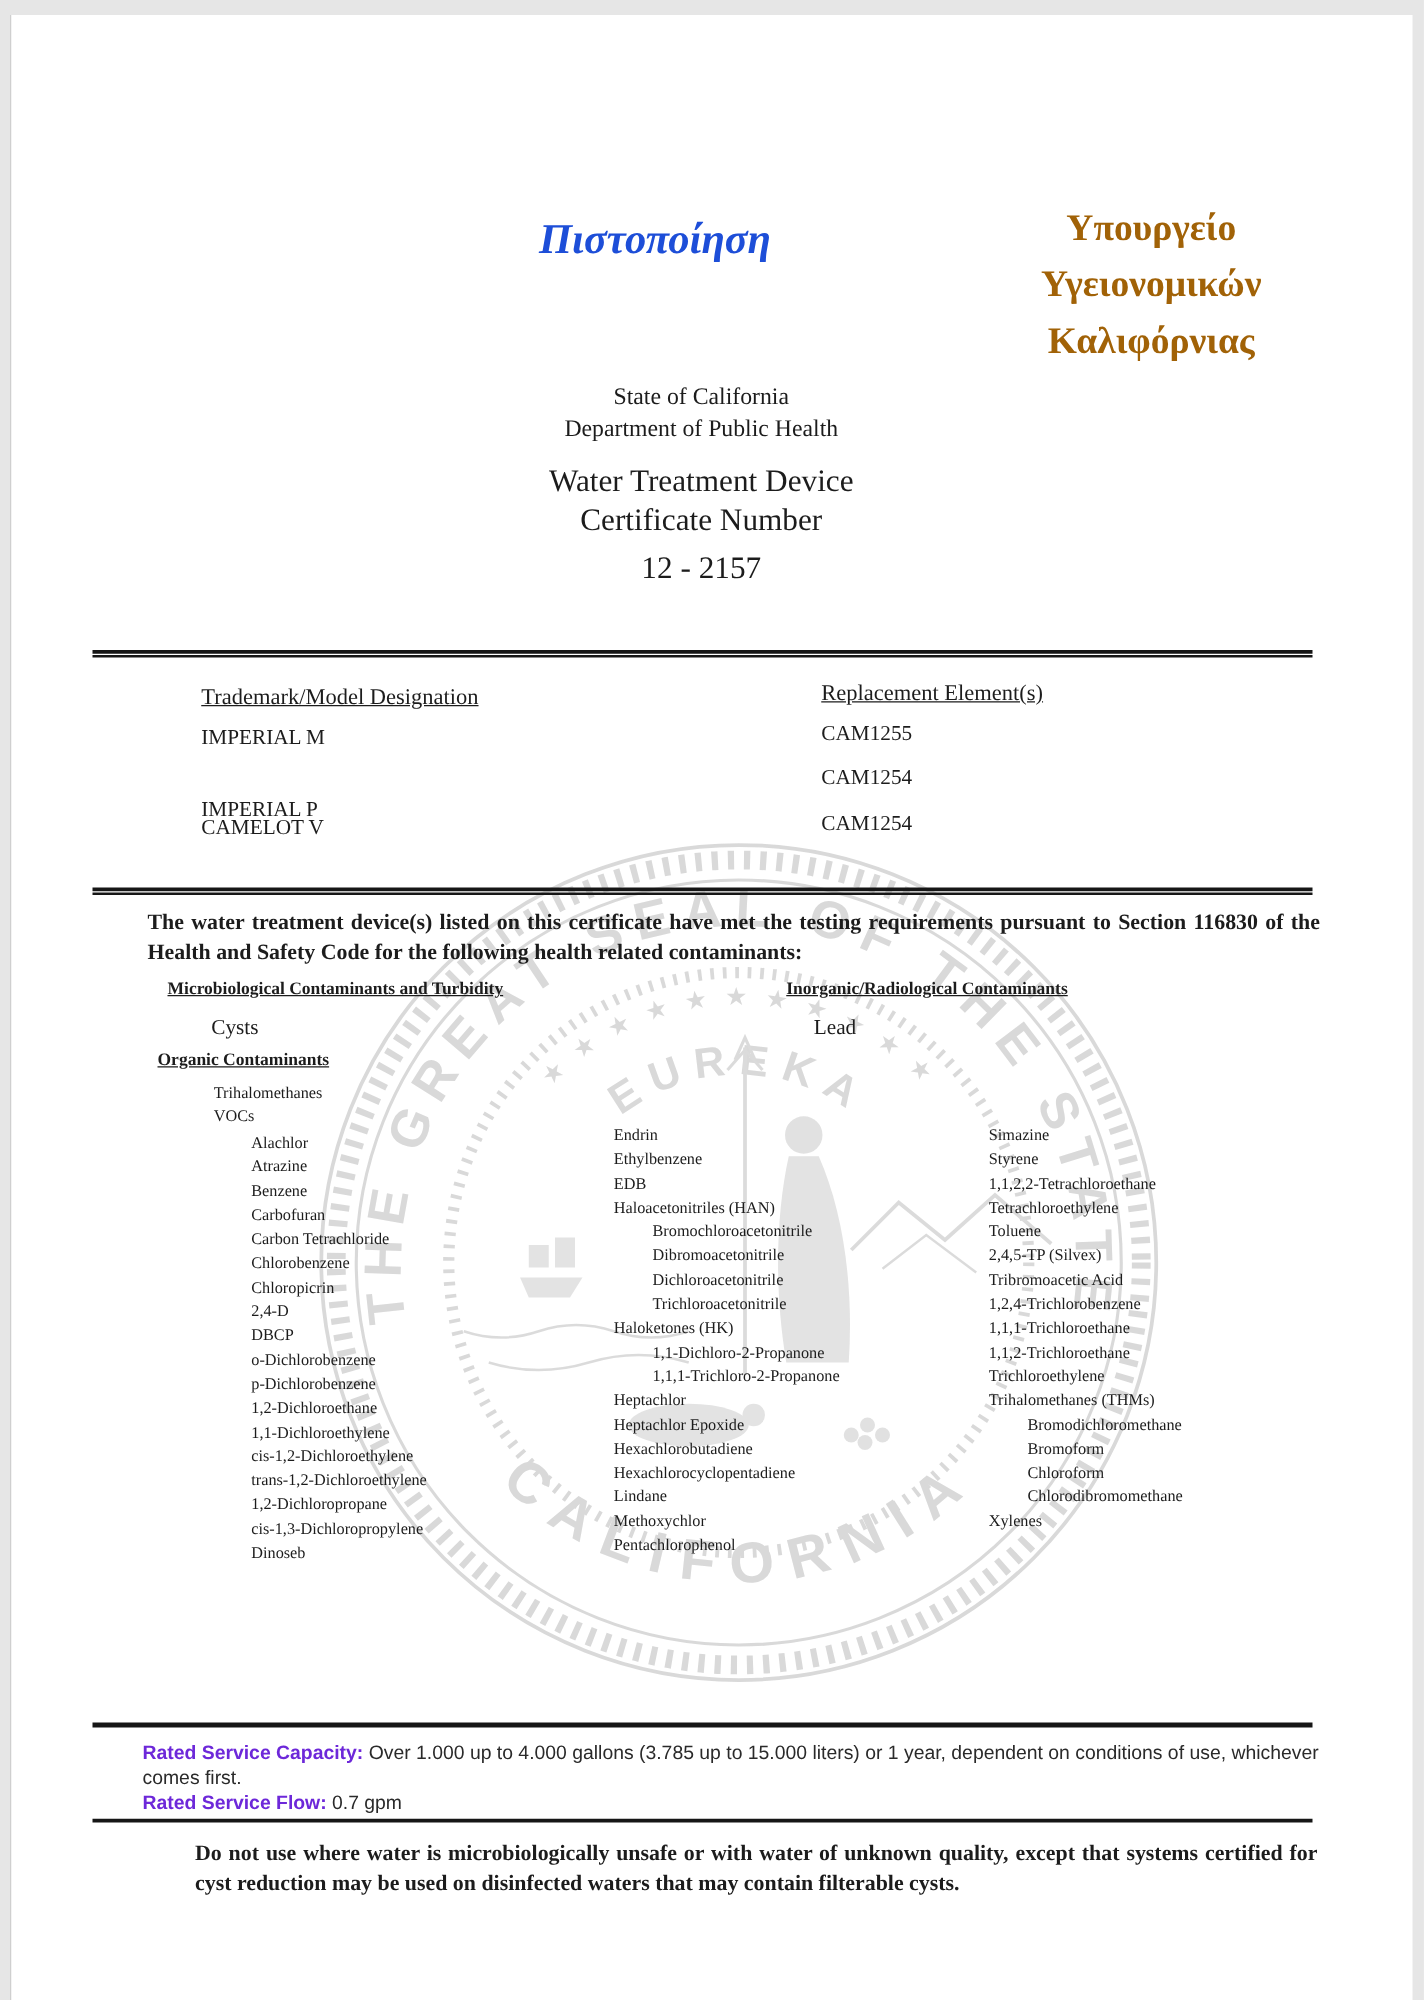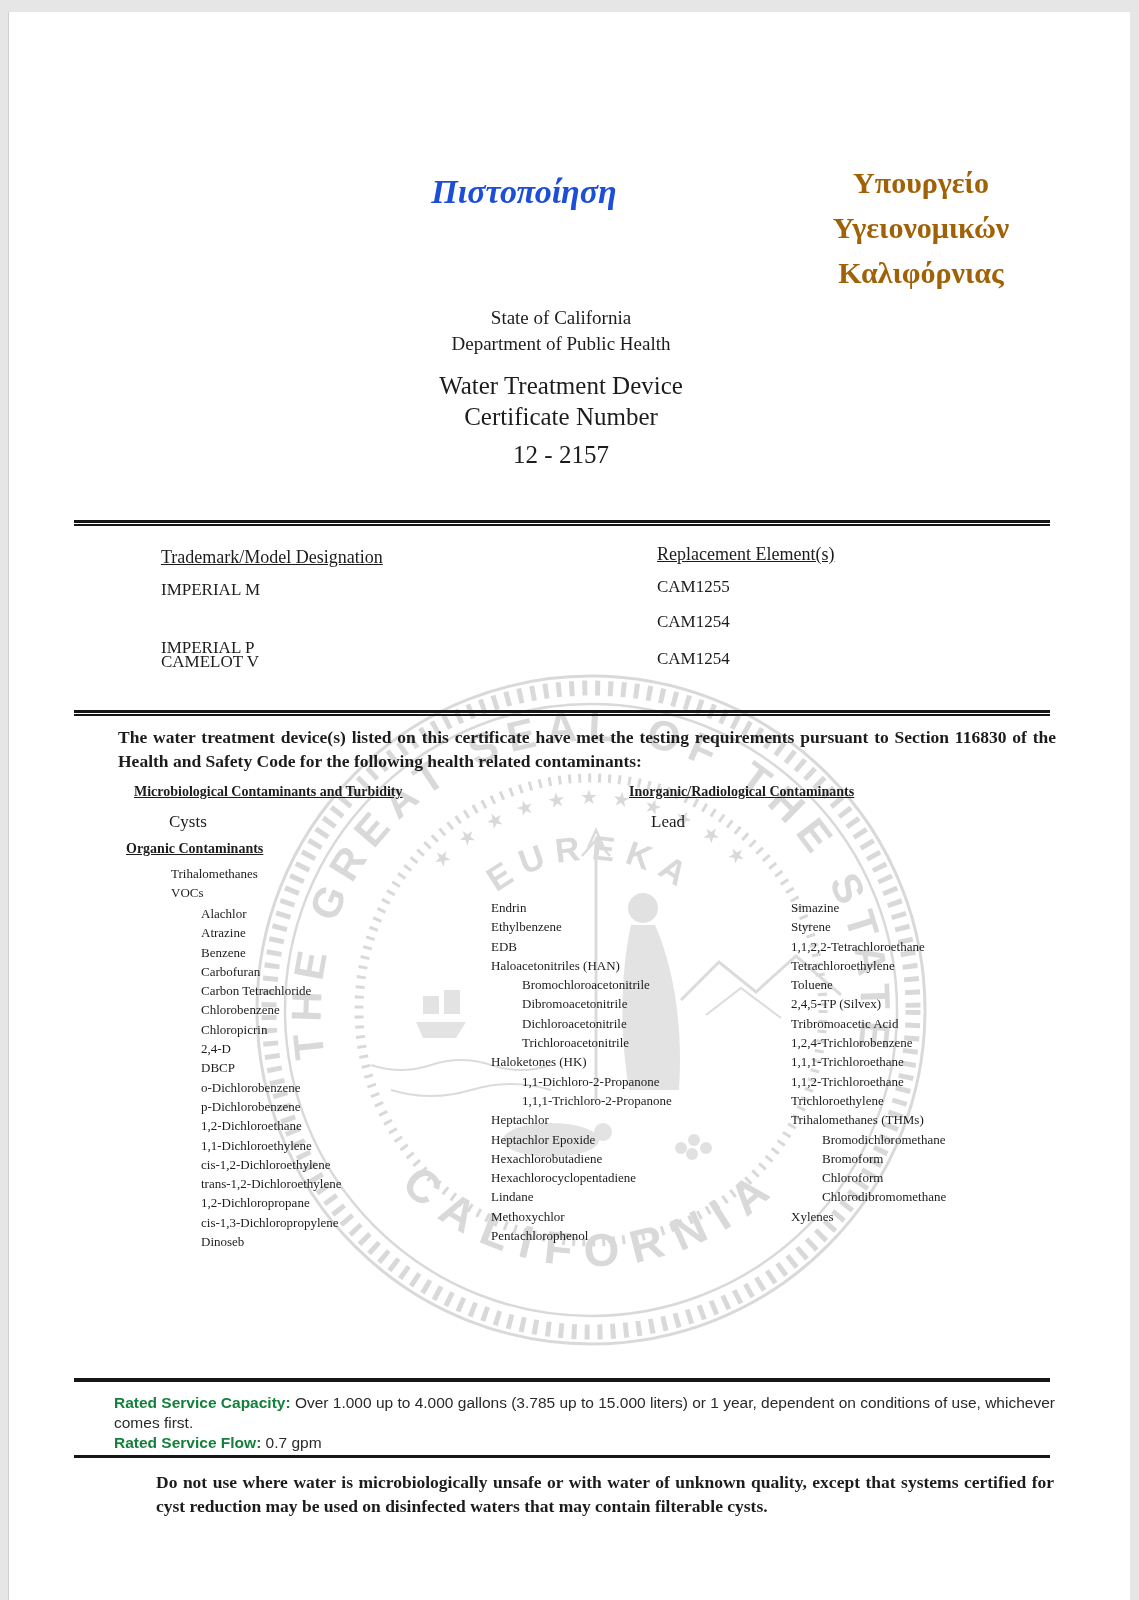--- a/index.html
+++ b/index.html
@@ -49,21 +49,21 @@
   
   .seal { left:242px; top:658px; width:680px; height:680px; opacity:0.62; z-index:0; }
   .overlay { z-index:1; }
 
   
   .service {
     left:105px; top:1381px; width:952px;
     font-family:"Liberation Sans","DejaVu Sans",sans-serif;
     font-size:15.5px; line-height:20px; color:#2a2a2a;
   }
-  .service b { color:#15803d; }
+  .service b { color:#6d28d9; }
 
   .warning {
     left:147px; top:1458px; width:898px; font-size:17.5px; font-weight:bold;
     line-height:24px; text-align:justify;
   }
 </style>
 </head>
 <body>
 
 <div class="page">

